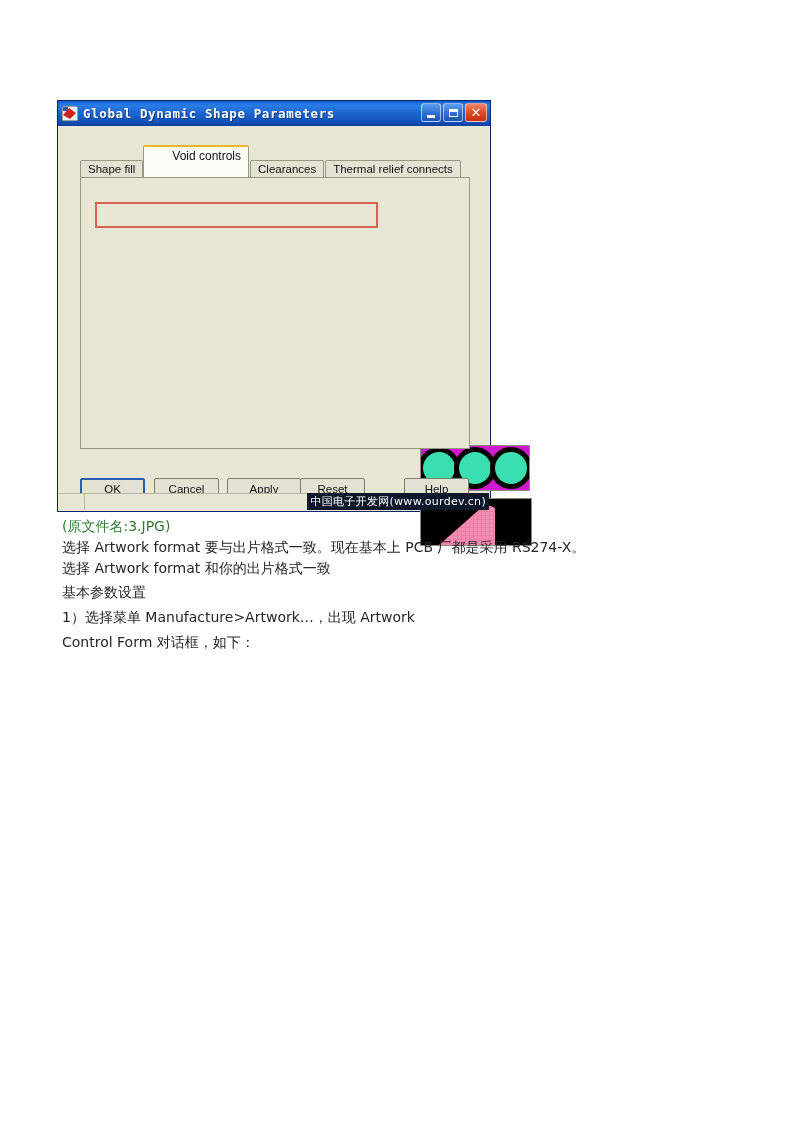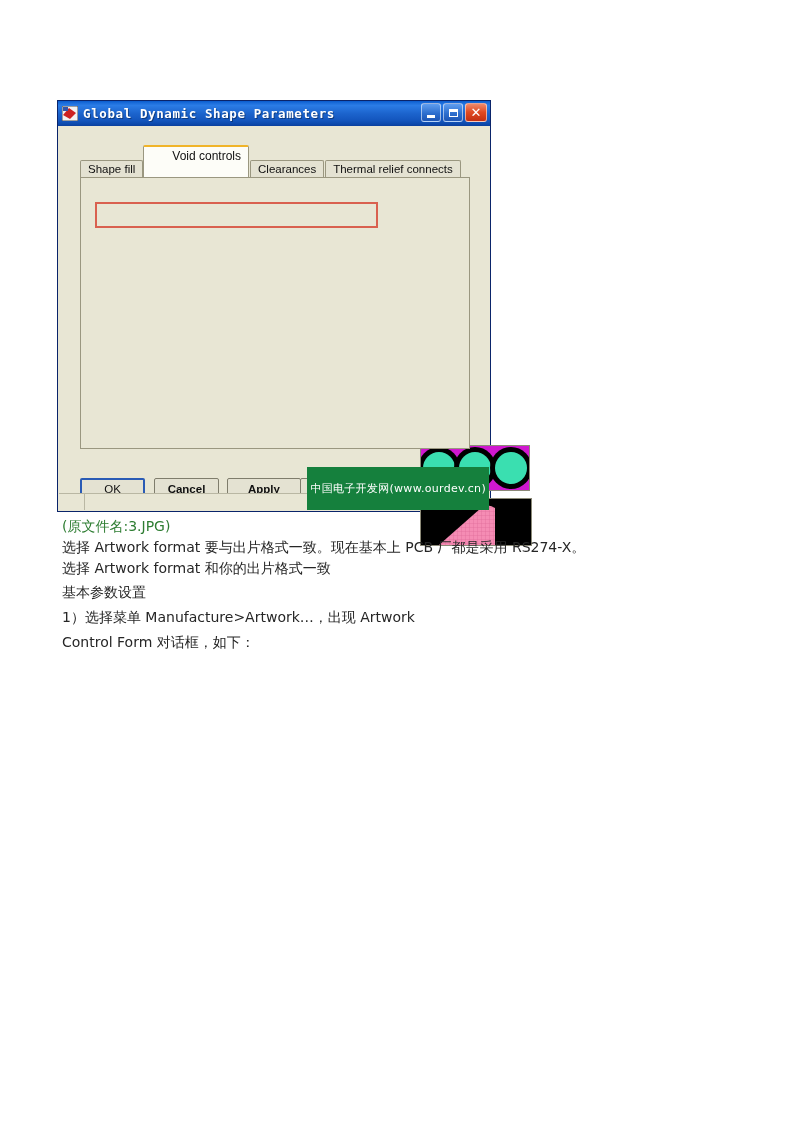--- a/index.html
+++ b/index.html
@@ -345,21 +345,20 @@
     background: #e4e2d2;
     border: 1px solid #7f7d6c;
     border-radius: 2px;
     font-size: 11.5px;
     color: #101010;
     display: flex;
     align-items: center;
     justify-content: center;
     box-sizing: border-box;
     font-family: "Liberation Sans", sans-serif;
-    font-weight: bold;
   }
   .btn.default {
     border: 2px solid #2a5bb5;
     font-weight: normal;
   }
 
   
   .statusbar {
     position: absolute;
     left: 1px; right: 1px;
@@ -377,22 +376,22 @@
   }
   .sb-a { width: 26px; }
   .sb-b { flex: 1 1 auto; border-right: none; }
   .watermark {
     position: absolute;
     right: 1px;
     bottom: 1px;
     font-family: "DejaVu Sans", sans-serif;
     font-size: 11px;
     color: #ffffff;
-    background: #15803d;
-    padding: 14px 3px;
+    background: #0f172a;
+    padding: 1px 3px;
     white-space: nowrap;
     letter-spacing: 0.3px;
   }
 
   
   .body-text {
     position: absolute;
     left: 62px;
     top: 516px;
     width: 560px;

